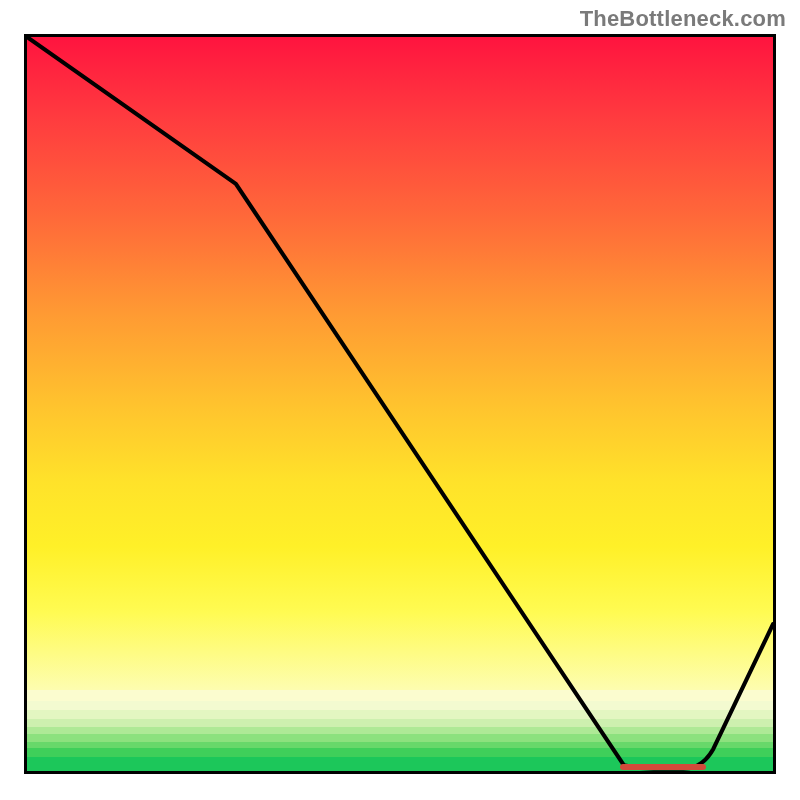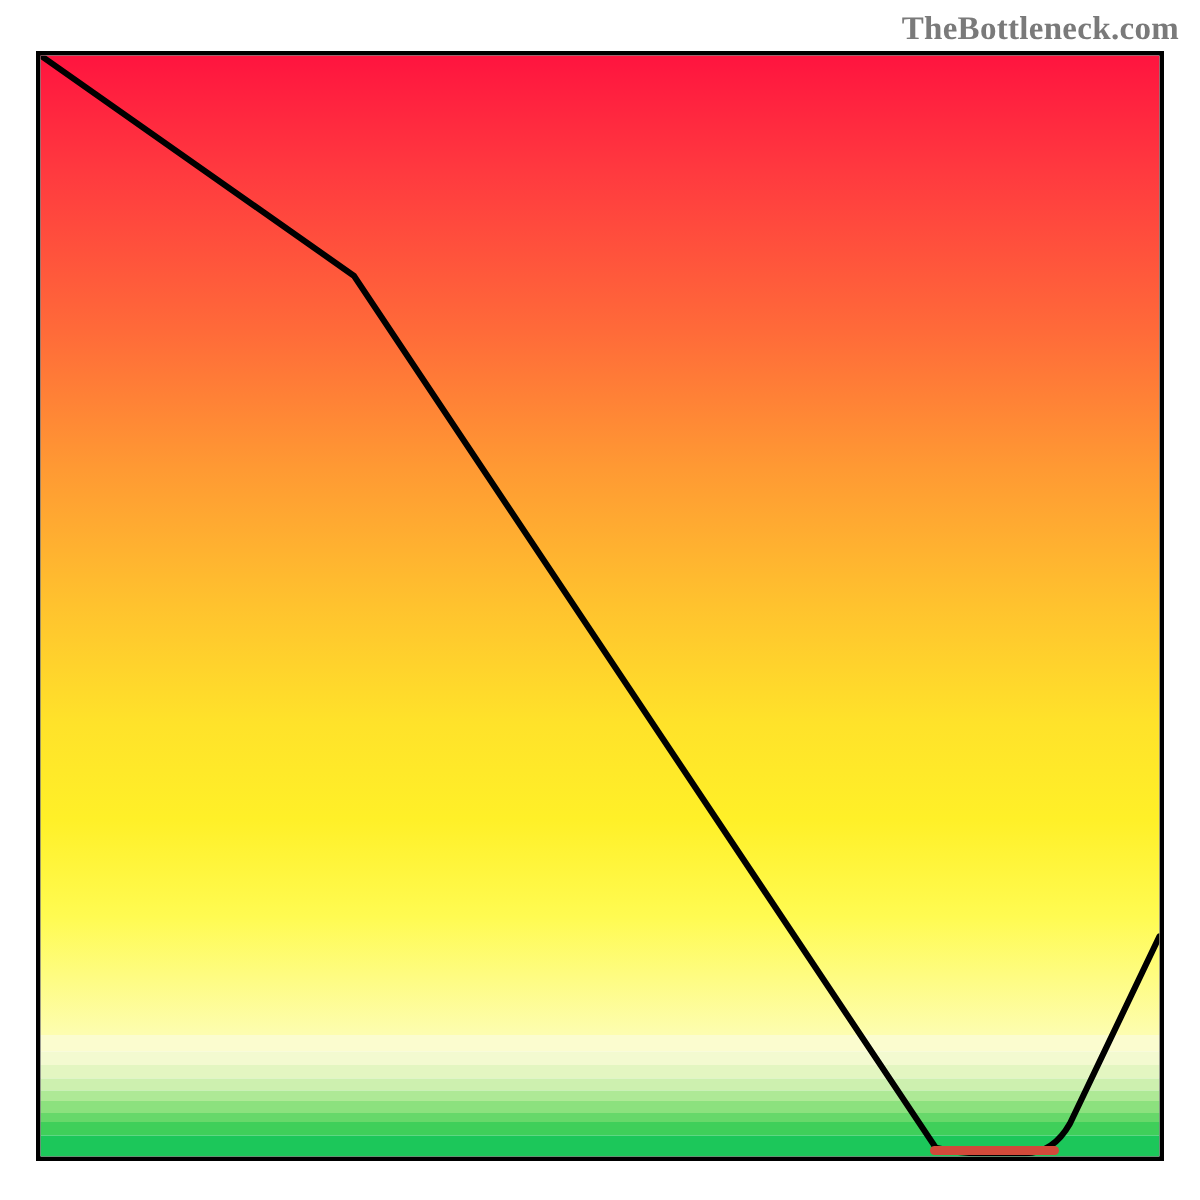--- a/index.html
+++ b/index.html
@@ -8,21 +8,20 @@
     width: 800px;
     height: 800px;
     background: #ffffff;
     overflow: hidden;
     font-family: Arial, Helvetica, sans-serif;
   }
   .frame {
     position: relative;
     width: 800px;
     height: 800px;
-    font-family: Liberation Serif, serif;
   }
   .watermark {
     position: absolute;
     top: 6px;
     right: 14px;
     font-size: 22px;
     font-weight: 600;
     color: #7a7a7a;
     letter-spacing: 0.2px;
   }

